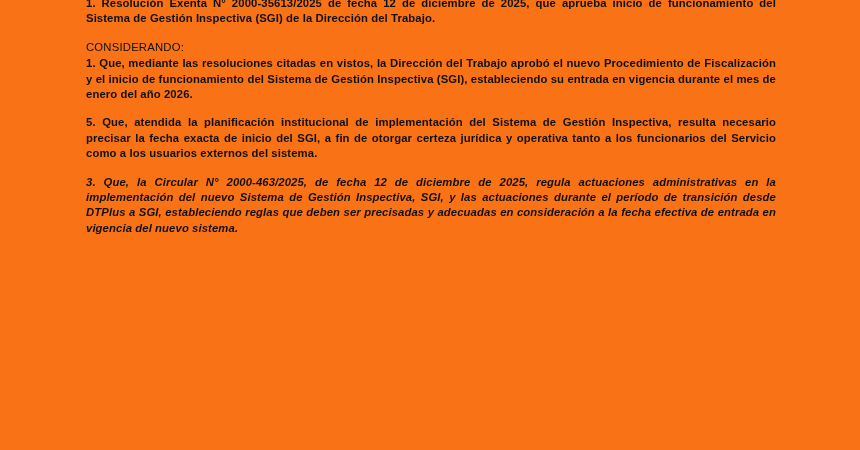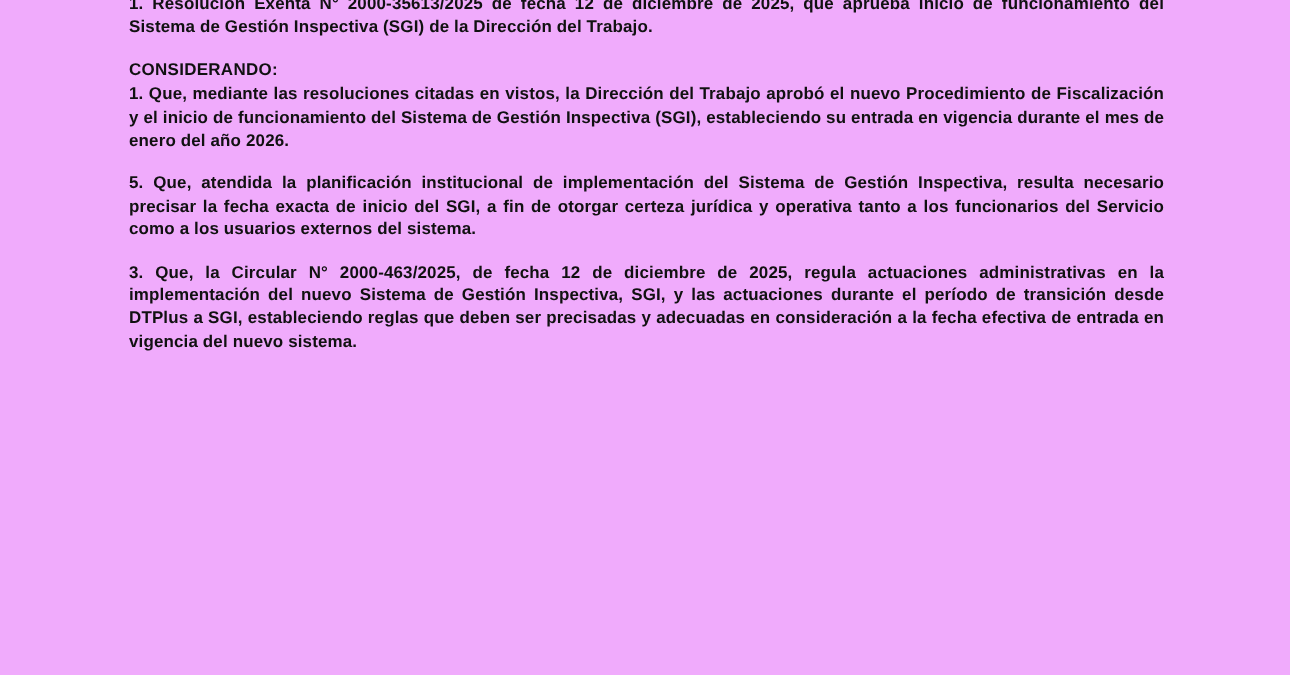--- a/index.html
+++ b/index.html
@@ -10,21 +10,21 @@
   body {
     width: 860px;
     height: 450px;
     overflow: hidden;
     font-family: "Liberation Sans", sans-serif;
   }
   #page {
     position: relative;
     width: 860px;
     height: 450px;
-    background: #f0abfc;
+    background: #f97316;
   }
   #doc-body {
     position: absolute;
     left: 86px;
     top: 0px;
     width: 690px;
   }
   .para {
     margin: 0 0 13px 0;
     font-size: 11.3px;
@@ -38,27 +38,28 @@
   .para:last-child {
     margin-bottom: 0;
   }
   .para.first {
     margin-top: -4px;
   }
   .heading {
     margin: 0 0 1px 0;
     font-size: 11.3px;
     line-height: 15.4px;
-    font-weight: bold;
+    font-weight: normal;
     color: #111111;
     text-align: left;
     letter-spacing: 0.2px;
   }
   .nomargin {
     margin-bottom: 0;
+    font-style: italic;
   }
 </style>
 </head>
 <body>
 
 <div id="page">
   <div id="doc-body">
 
     <p class="para first">1. Resolución Exenta N° 2000-35613/2025 de fecha 12 de diciembre de 2025, que aprueba inicio de funcionamiento del Sistema de Gestión Inspectiva (SGI) de la Dirección del Trabajo.</p>
 

